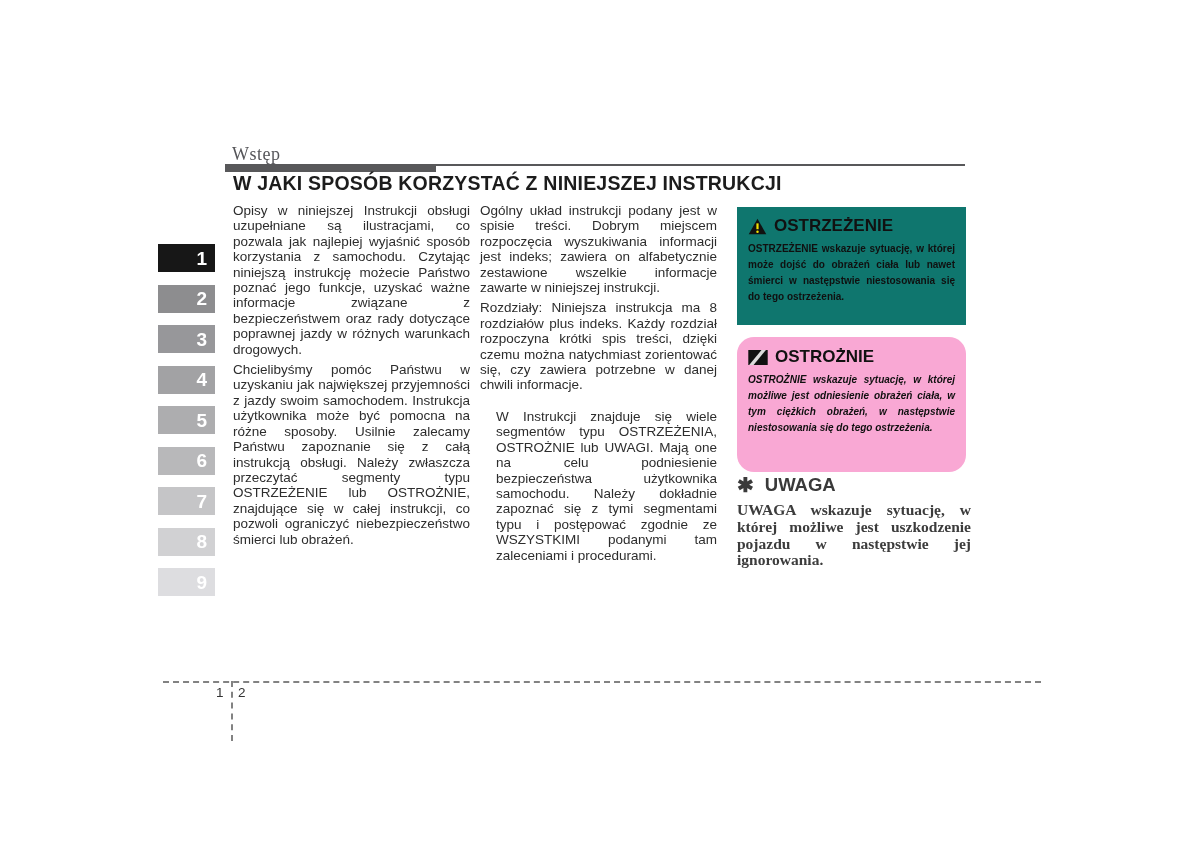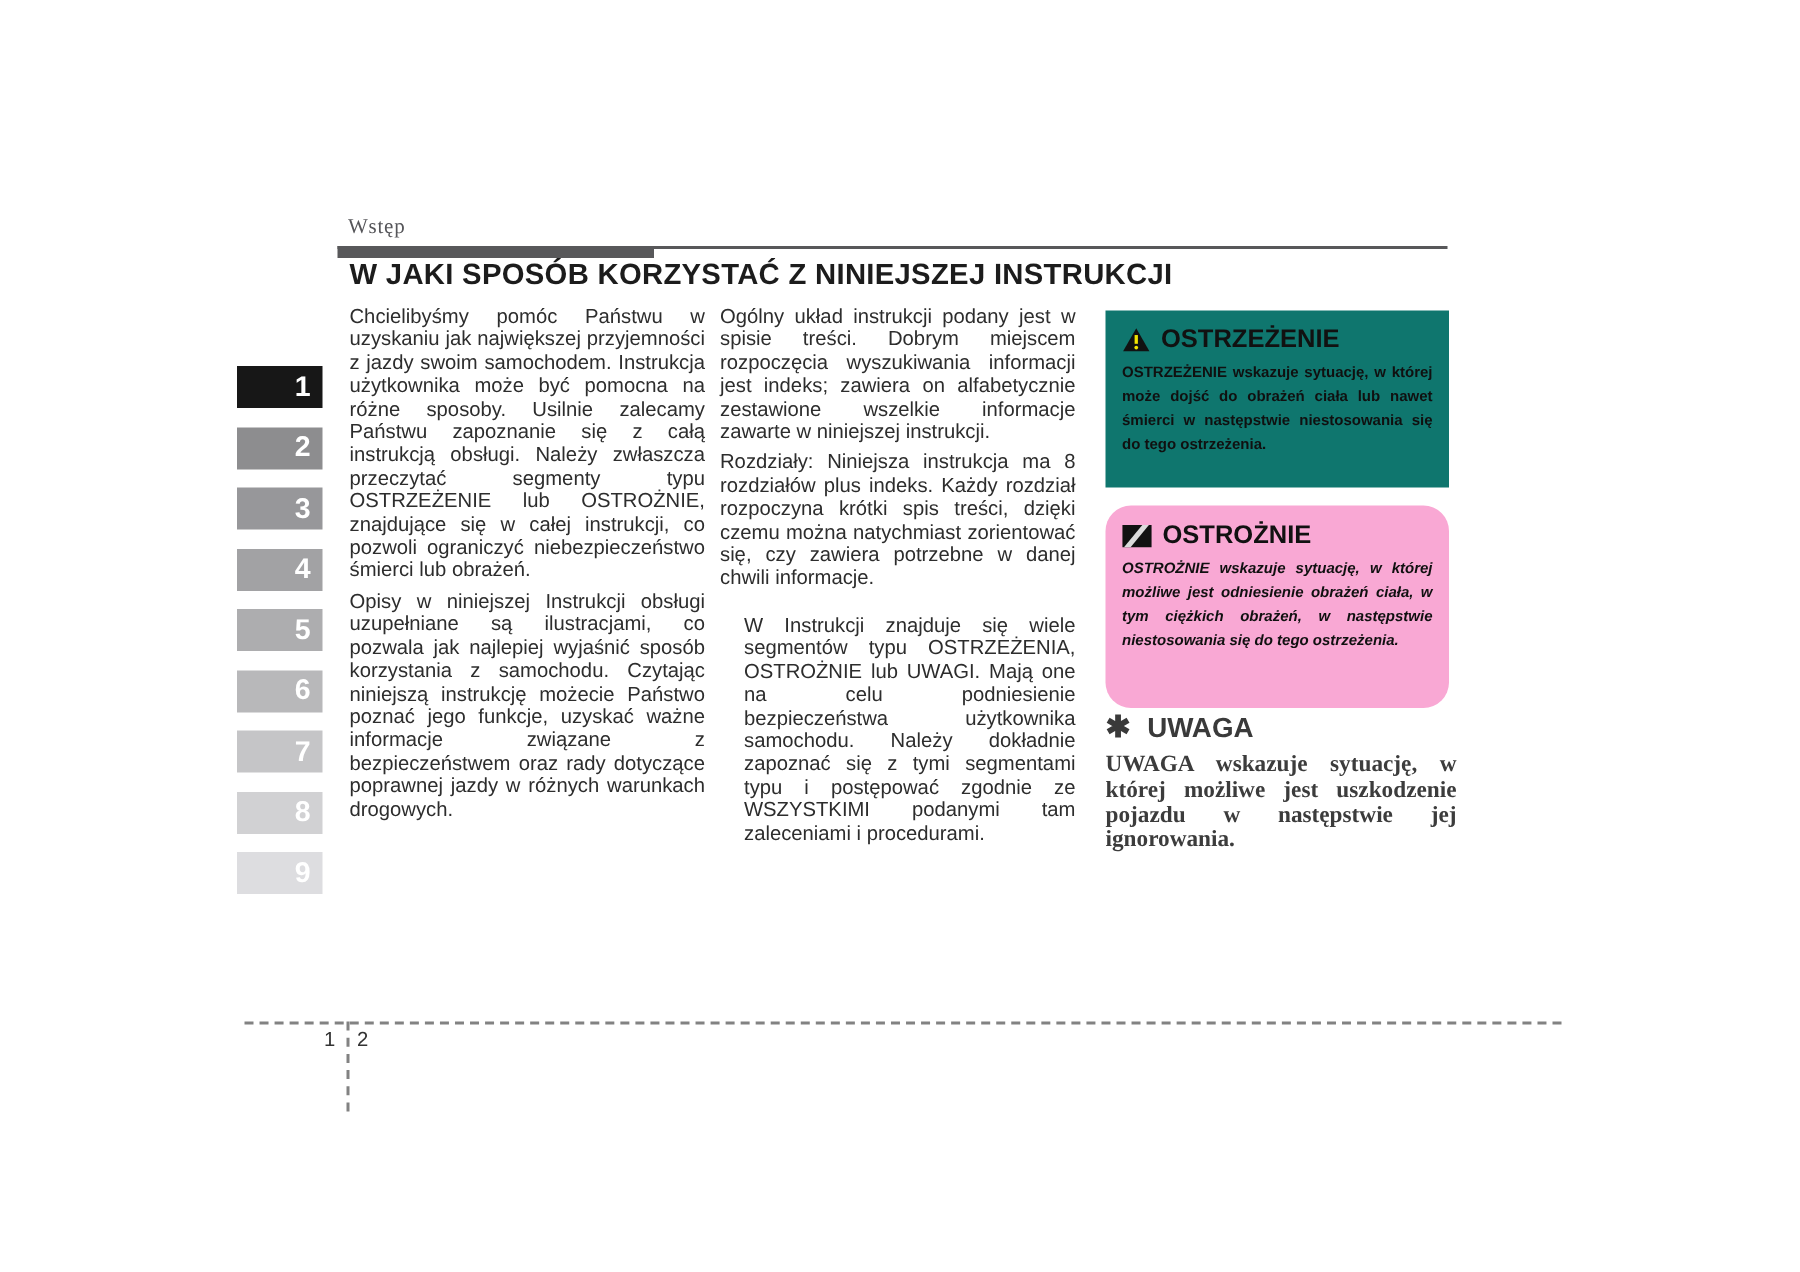--- a/index.html
+++ b/index.html
@@ -2,21 +2,21 @@
 <html><head>
 <meta charset="utf-8">
 <style>
   html,body{margin:0;padding:0;background:#ffffff;}
   body{width:1200px;height:848px;position:relative;overflow:hidden;
        font-family:"Liberation Sans",sans-serif;-webkit-font-smoothing:antialiased;}
   .page{position:absolute;inset:0;}
 
   
   .header-label{position:absolute;left:232px;top:144px;font-family:"Liberation Serif",serif;
-    font-size:14px;letter-spacing:.5px;color:#56565a;}
+    font-size:18px;letter-spacing:.5px;color:#56565a;}
   .rule-thin{position:absolute;left:225px;top:164px;width:740px;height:2px;background:#58585a;}
   .rule-thick{position:absolute;left:225px;top:164px;width:211px;height:8px;background:#58585a;}
 
   
   .sidebar{position:absolute;left:158px;top:244px;width:57px;display:flex;
     flex-direction:column;gap:12.5px;}
   .tab{height:28px;display:flex;align-items:center;justify-content:flex-end;
     padding-right:8px;box-sizing:border-box;}
   .tab span{color:#ffffff;font-weight:bold;font-size:19px;line-height:1;}
 
@@ -92,22 +92,22 @@
         <span>8</span>
       </div>
     <div class="tab" style="background-color: rgb(221, 221, 224);">
         <span>9</span>
       </div>
   </nav>
 
   <h1 class="title">W JAKI SPOSÓB KORZYSTAĆ Z NINIEJSZEJ INSTRUKCJI</h1>
 
   <div class="col col1">
+    <p>Opisy w niniejszej Instrukcji obsługi uzupełniane są ilustracjami, co pozwala jak najlepiej wyjaśnić sposób korzystania z samochodu. Czytając niniejszą instrukcję możecie Państwo poznać jego funkcje, uzyskać ważne informacje związane z bezpieczeństwem oraz rady dotyczące poprawnej jazdy w różnych warunkach drogowych.</p>
     <p>Chcielibyśmy pomóc Państwu w uzyskaniu jak największej przyjemności z jazdy swoim samocho­dem. Instrukcja użytkownika może być pomocna na różne sposoby. Usilnie zalecamy Państwu zapoznanie się z całą instrukcją obsługi. Należy zwłaszcza przeczytać segmenty typu OSTRZEŻENIE lub OSTROŻNIE, znajdujące się w całej instrukcji, co pozwoli ograniczyć niebezpieczeństwo śmierci lub obrażeń.</p>
-    <p>Opisy w niniejszej Instrukcji obsługi uzupełniane są ilustracjami, co pozwala jak najlepiej wyjaśnić sposób korzystania z samochodu. Czytając niniejszą instrukcję możecie Państwo poznać jego funkcje, uzyskać ważne informacje związane z bezpieczeństwem oraz rady dotyczące poprawnej jazdy w różnych warunkach drogowych.</p>
   </div>
 
   <div class="col col2">
     <p>Ogólny układ instrukcji podany jest w spisie treści. Dobrym miejscem rozpoczęcia wyszukiwania informacji jest indeks; zawiera on alfabetycznie zestawione wszelkie informacje zawarte w niniejszej instrukcji.</p>
     <p>Rozdziały: Niniejsza instrukcja ma 8 rozdziałów plus indeks. Każdy rozdział rozpoczyna krótki spis treści, dzięki czemu można natych­miast zorientować się, czy zawiera potrzebne w danej chwili informacje.</p>
     <p class="spaced">W Instrukcji znajduje się wiele segmentów typu OSTRZEŻENIA, OSTROŻNIE lub UWAGI. Mają one na celu podniesienie bezpieczeństwa użytkownika samochodu. Należy dokładnie zapoznać się z tymi segmentami typu i postępować zgodnie ze WSZYSTKIMI podanymi tam zaleceniami i procedurami.</p>
   </div>
 
   <section class="callout warning-box" style="background-color: #0f766e;">
     <div class="box-title">

